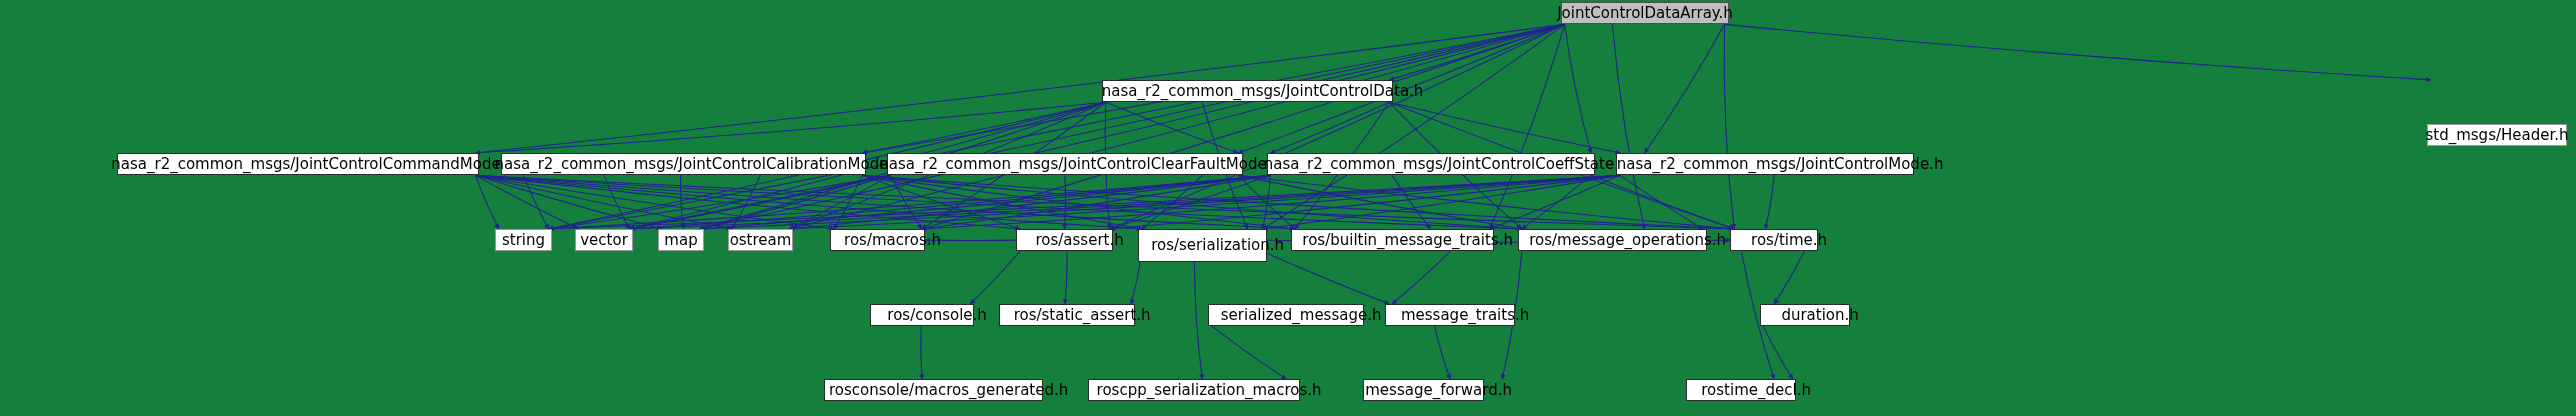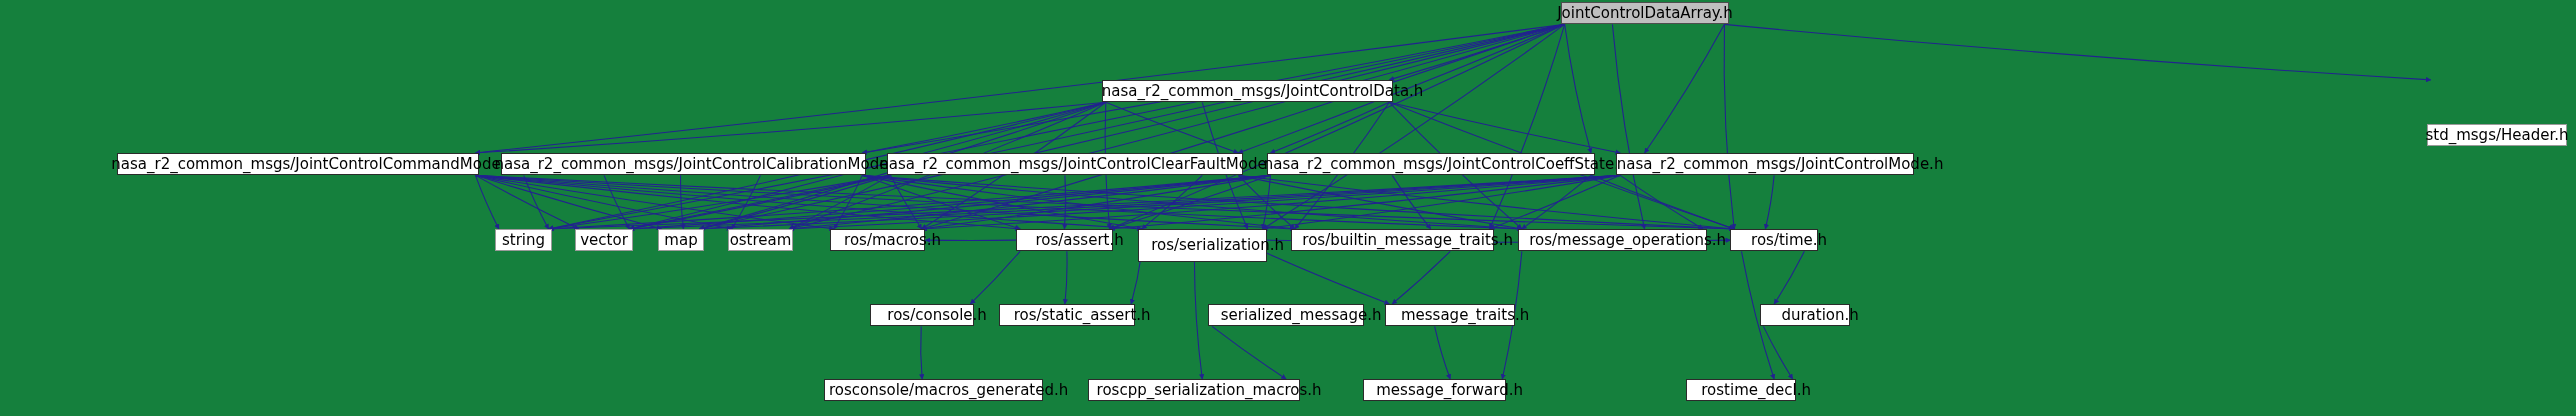--- a/index.html
+++ b/index.html
@@ -180,17 +180,17 @@
       <div class="node local" style="left: 1291px; top: 229px; width: 203px; height: 22.4px;">ros/builtin_message_traits.h</div>
       <div class="node local" style="left: 1518px; top: 229px; width: 189px; height: 22.4px;">ros/message_operations.h</div>
       <div class="node local" style="left: 1730px; top: 229px; width: 88px; height: 22.4px;">ros/time.h</div>
       <div class="node local" style="left: 870px; top: 304px; width: 104px; height: 22.4px;">ros/console.h</div>
       <div class="node local" style="left: 999px; top: 304px; width: 136px; height: 22.4px;">ros/static_assert.h</div>
       <div class="node local" style="left: 1208px; top: 304px; width: 156px; height: 22.4px;">serialized_message.h</div>
       <div class="node local" style="left: 1385px; top: 304px; width: 130px; height: 22.4px;">message_traits.h</div>
       <div class="node local" style="left: 1760px; top: 304px; width: 90px; height: 22.4px;">duration.h</div>
       <div class="node local" style="left: 812px; top: 379px; width: 219px; height: 22.4px; margin-left: 12px;">rosconsole/macros_generated.h</div>
       <div class="node local" style="left: 1088px; top: 379px; width: 212px; height: 22.4px;">roscpp_serialization_macros.h</div>
-      <div class="node local" style="left: 1363px; top: 379px; width: 143px; height: 22.4px;">message_forward.h</div>
+      <div class="node local" style="left: 1363px; top: 379px; width: 121px; height: 22.4px;">message_forward.h</div>
       <div class="node local" style="left: 1686px; top: 379px; width: 110px; height: 22.4px;">rostime_decl.h</div>
     </div>
 </div>
 
 
 </body></html>

